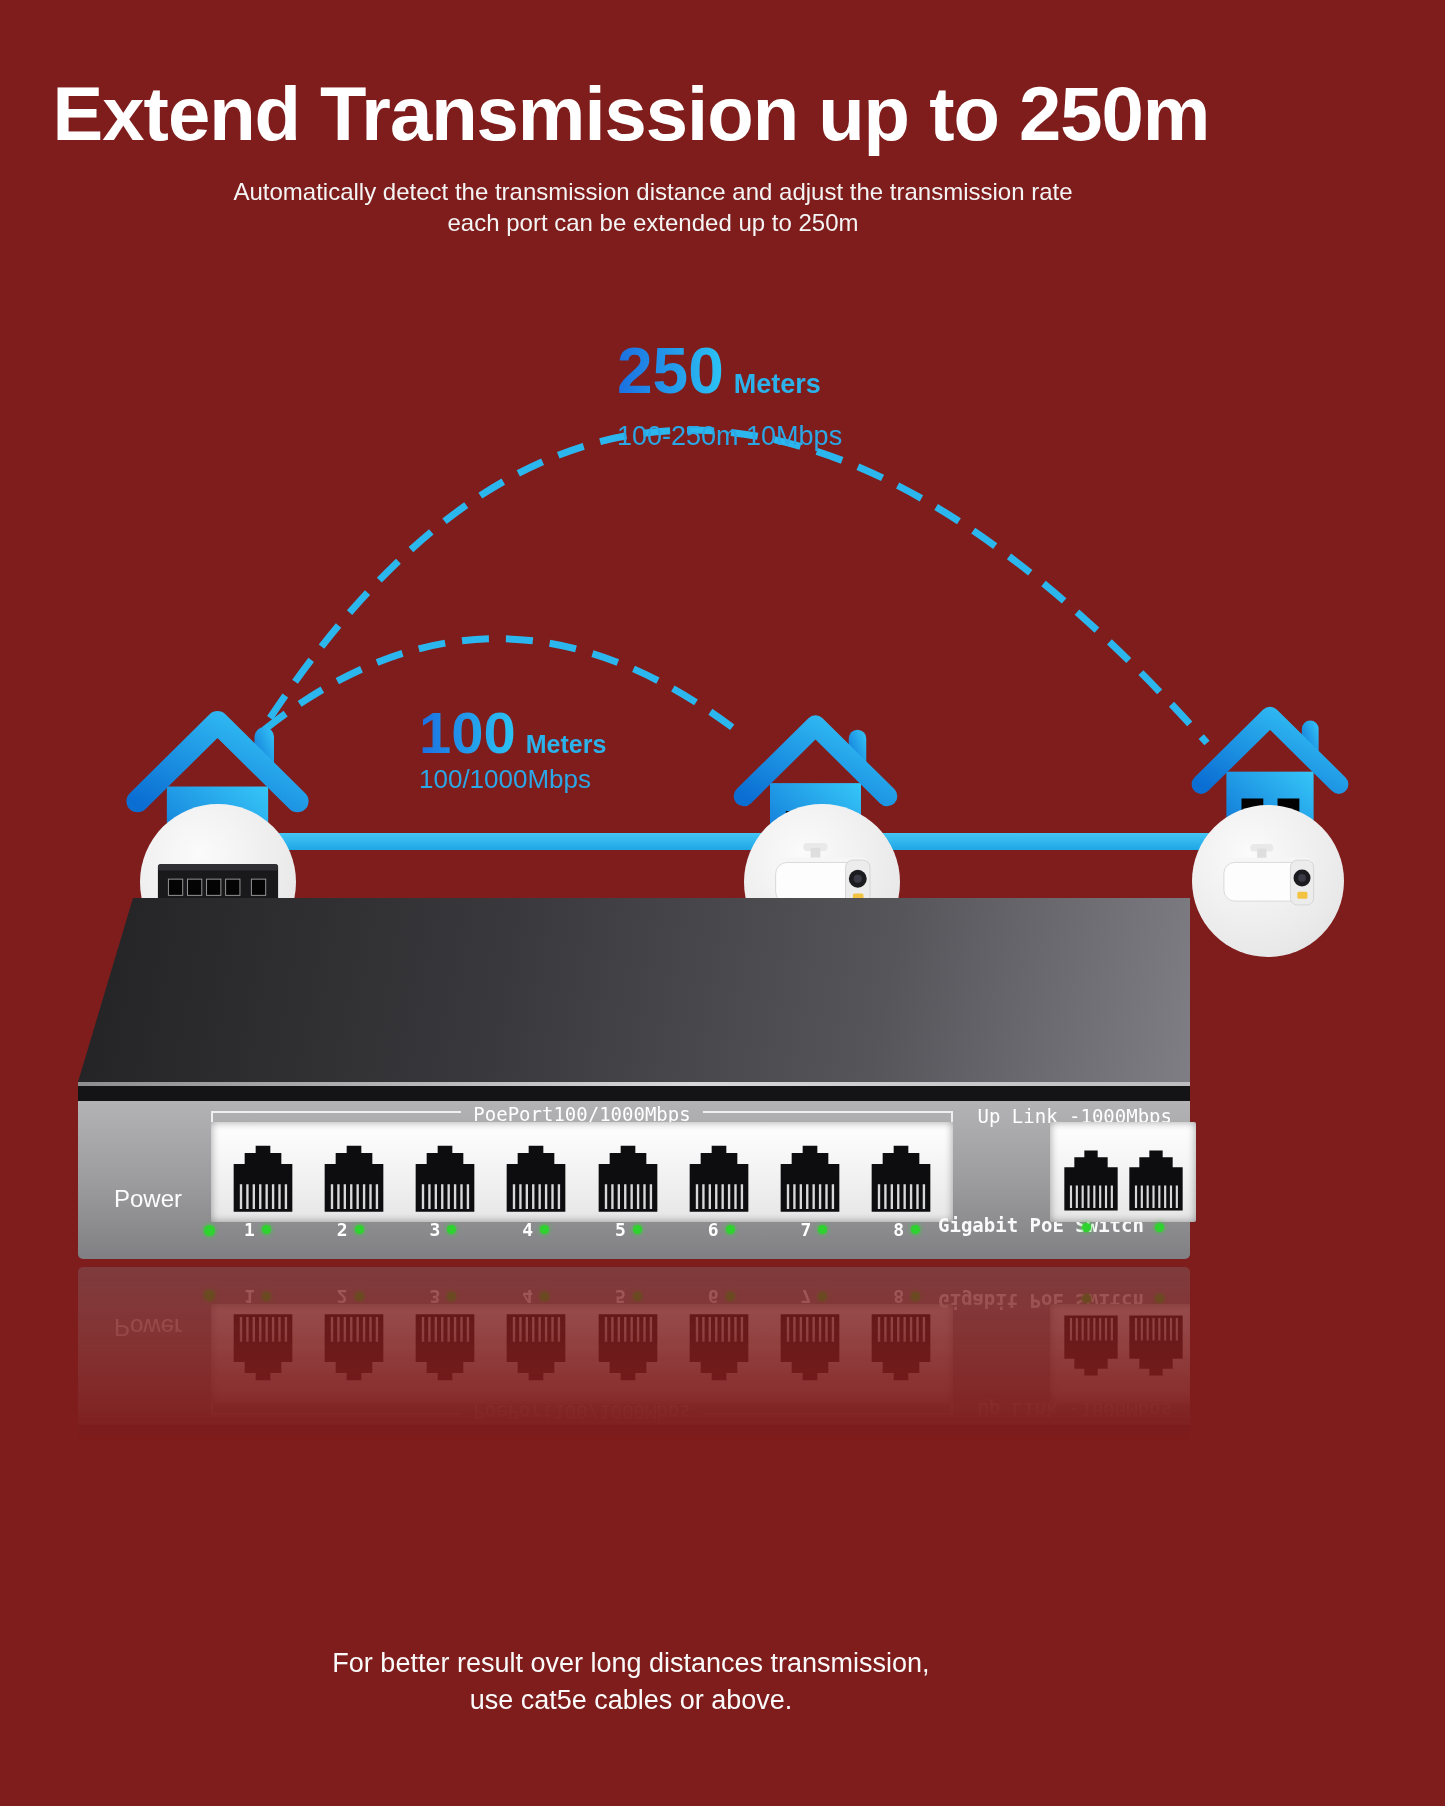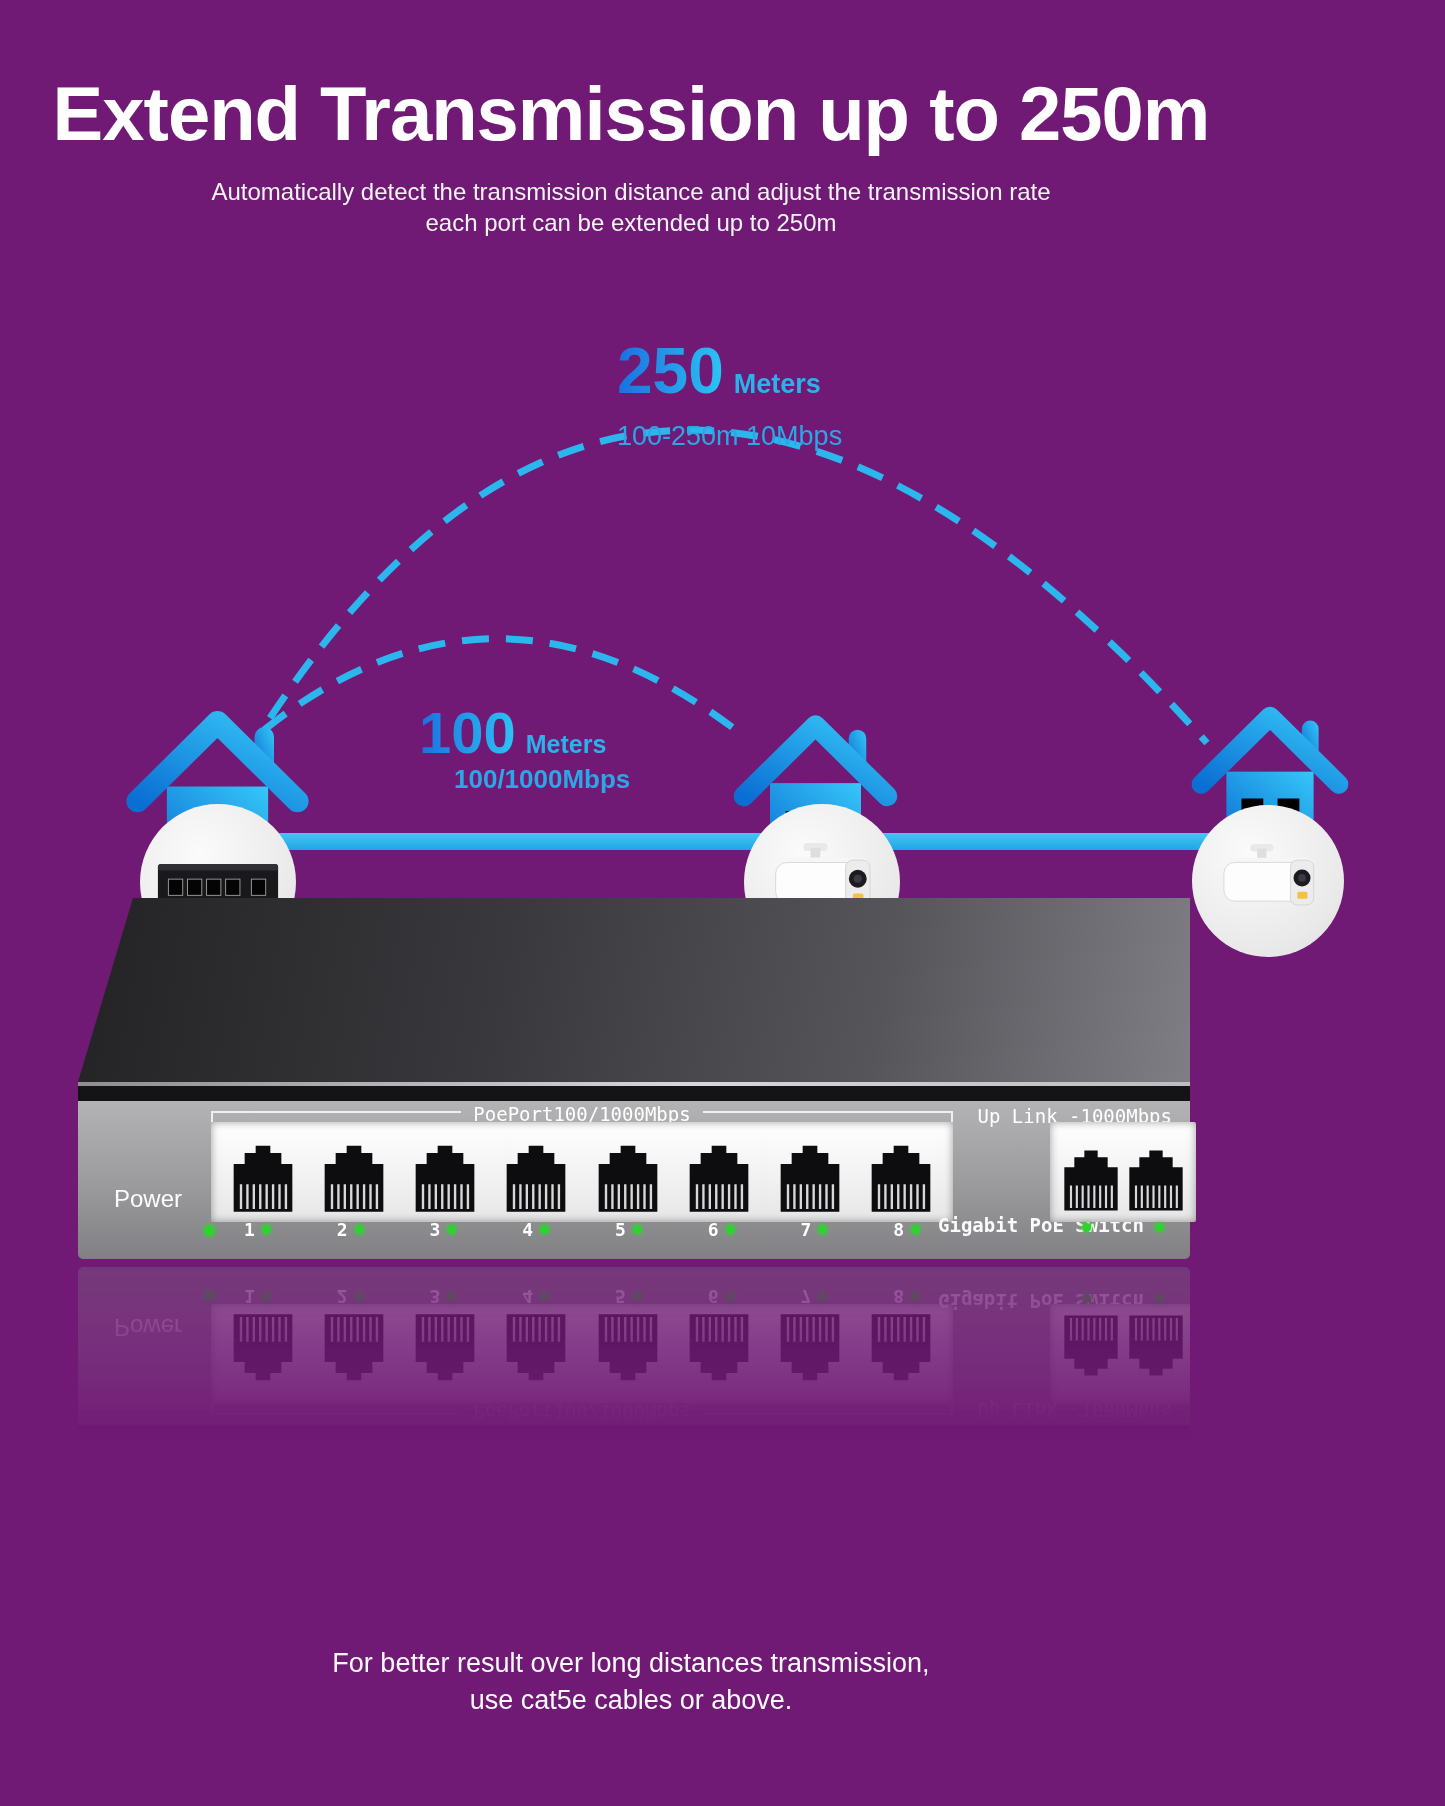--- a/index.html
+++ b/index.html
@@ -1,35 +1,35 @@
 <!DOCTYPE html>
 <html><head>
 <meta charset="utf-8">
 <style>
   html,body{margin:0;padding:0;background:#000;}
-  .stage{position:relative;width:1445px;height:1806px;background:#701a75;overflow:hidden;
+  .stage{position:relative;width:1445px;height:1806px;background:#7f1d1d;overflow:hidden;
          font-family:"Liberation Sans",sans-serif;}
 
   
   .title{position:absolute;left:0;top:70px;width:1262px;text-align:center;
          color:#fff;font-size:76px;font-weight:800;letter-spacing:-1px;}
   .subtitle{position:absolute;left:0;top:176px;width:1262px;text-align:center;
-            color:#f4f4f4;font-size:24px;line-height:31px;font-weight:400;}
+            color:#f4f4f4;font-size:24px;line-height:31px;font-weight:400;padding-left:22px;}
 
   
   .grad-num{font-weight:800;background:linear-gradient(90deg,#1b6fe0,#2cc4f4);
             -webkit-background-clip:text;background-clip:text;color:transparent;}
   .link-250{position:absolute;left:617px;top:339px;}
   .link-250 .big{font-size:64px;line-height:64px;}
   .link-250 .unit{font-size:27px;font-weight:700;color:#2bb2ea;margin-left:10px;}
   .link-250 .spec{font-size:27px;color:#2ba7e6;margin-top:18px;font-weight:500;}
   .link-100{position:absolute;left:419px;top:704px;}
   .link-100 .big{font-size:58px;line-height:58px;}
   .link-100 .unit{font-size:25px;font-weight:700;color:#2bb2ea;margin-left:10px;}
-  .link-100 .spec{font-size:26px;color:#2ba7e6;margin-top:2px;font-weight:700;margin-left:35px;}
+  .link-100 .spec{font-size:26px;color:#2ba7e6;margin-top:2px;font-weight:400;}
 
   
   .arcs{position:absolute;left:0;top:0;}
   .house{position:absolute;}
   .link-bar{position:absolute;left:222px;top:833px;width:1048px;height:17px;
             background:linear-gradient(180deg,#45c6f4,#1ea6e6);}
   .node-circle{position:absolute;border-radius:50%;
                background:radial-gradient(circle at 38% 32%,#fbfbfb,#e9e9ea 70%,#dcdcde);
                display:flex;align-items:center;justify-content:center;}
   .c-left{left:140px;top:804px;width:156px;height:156px;}

